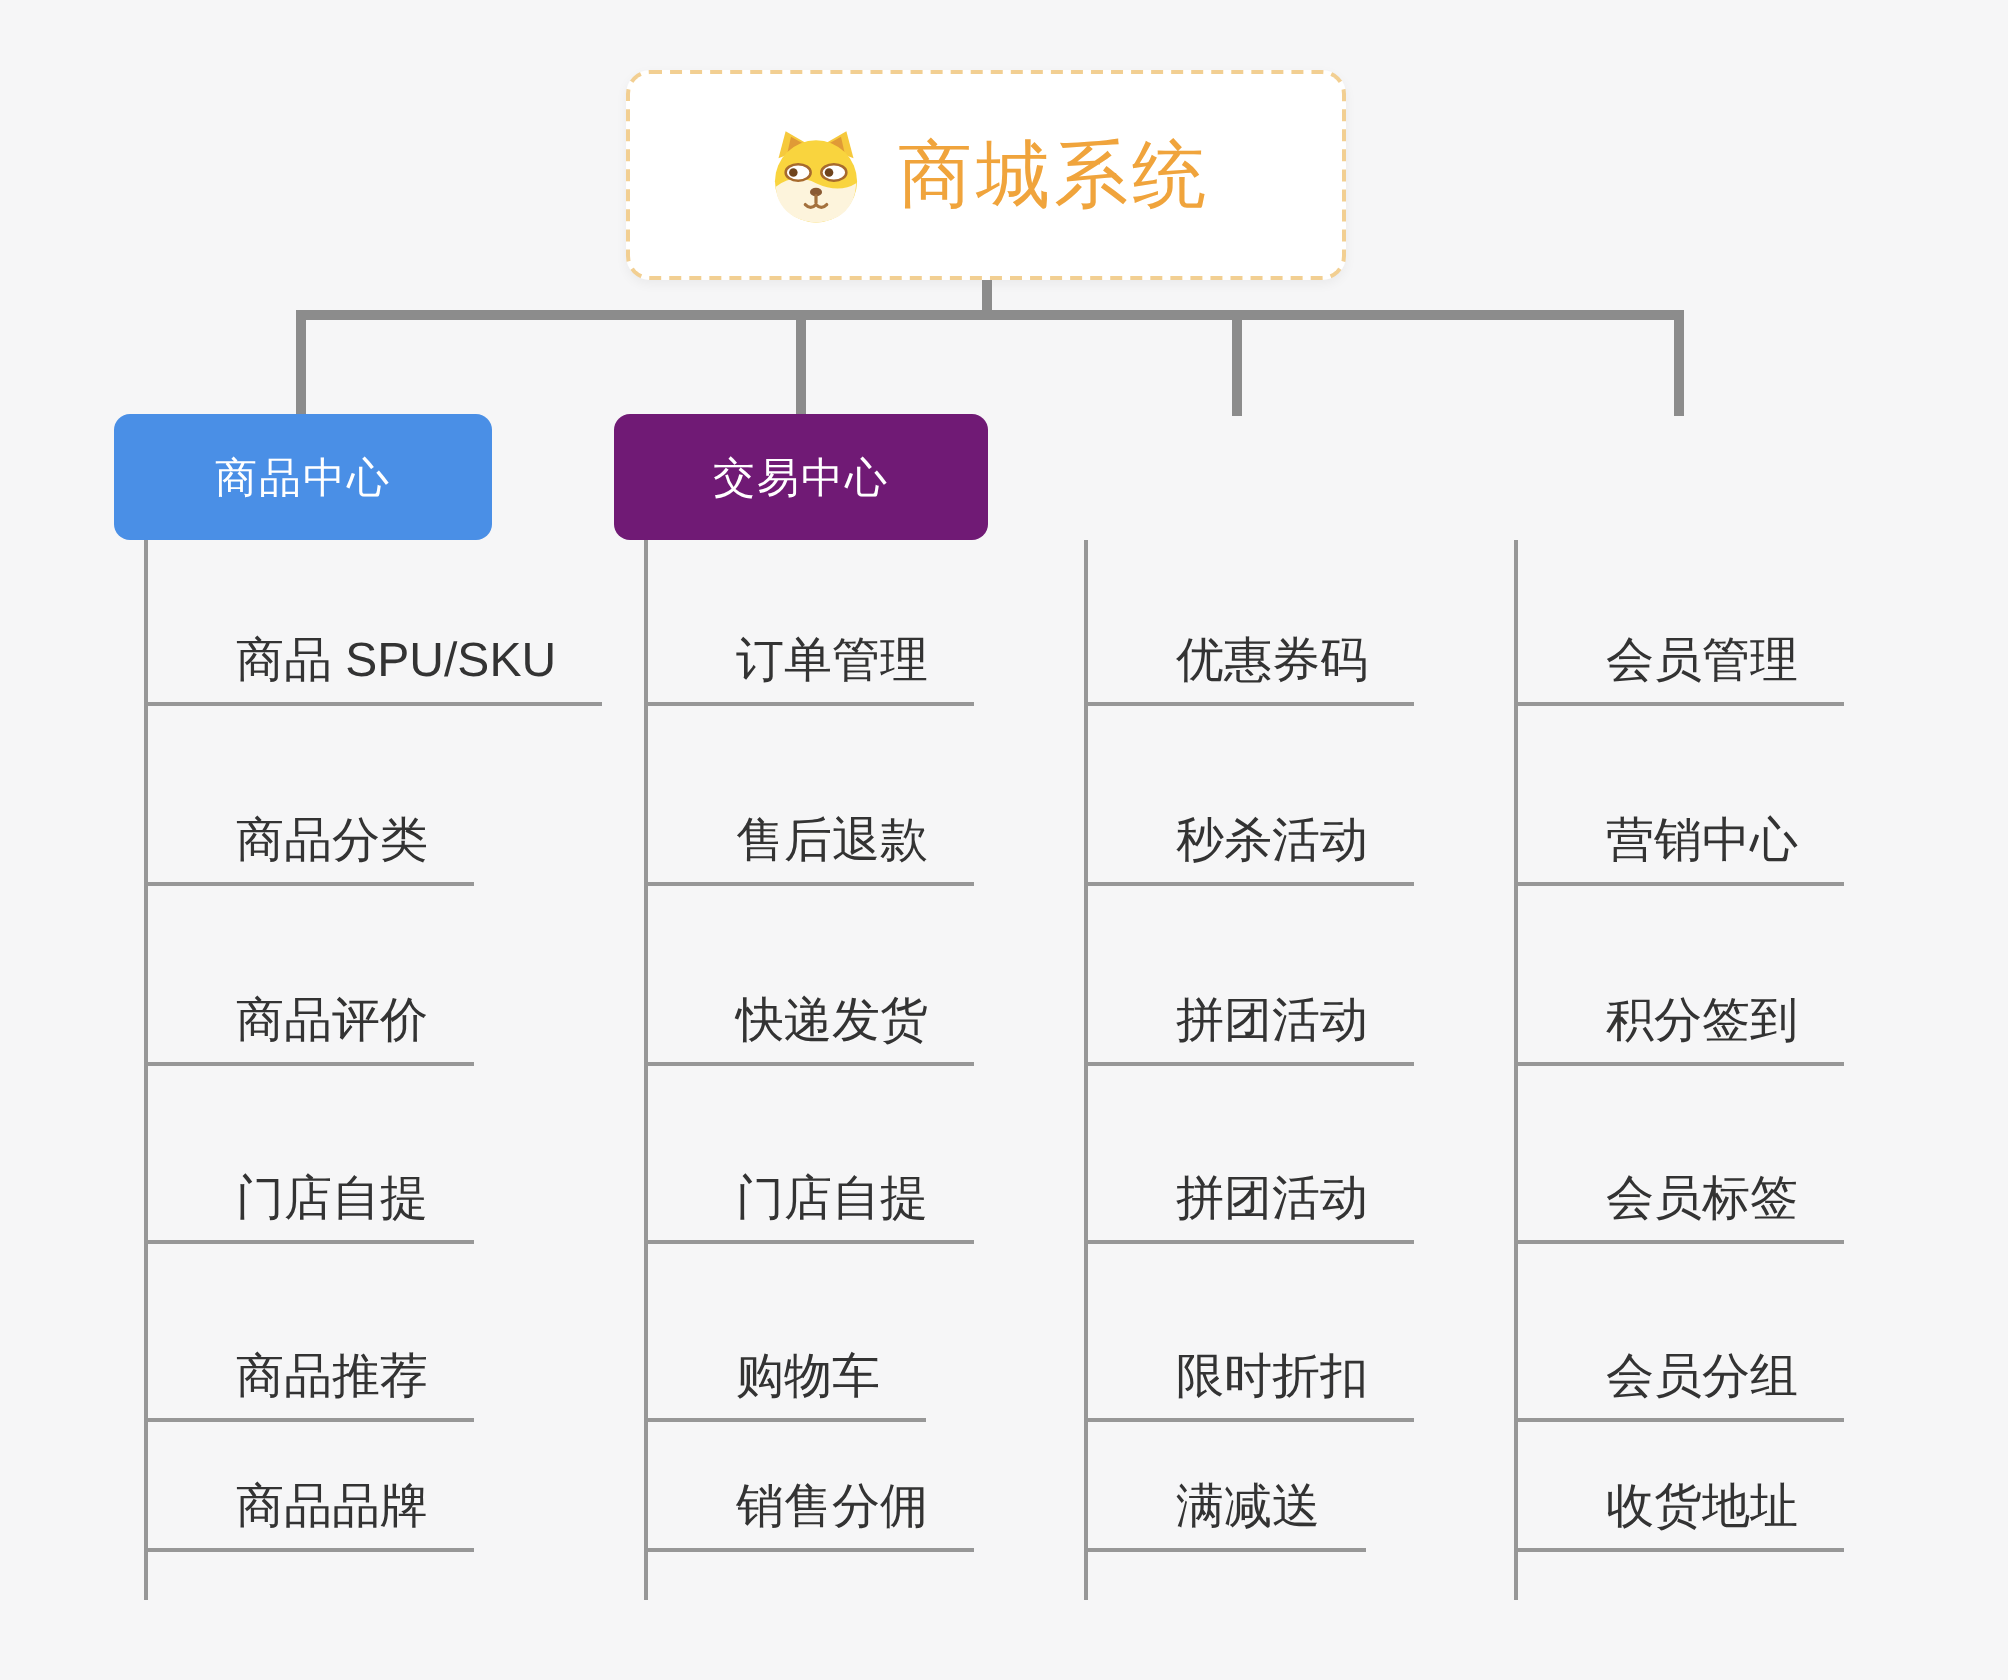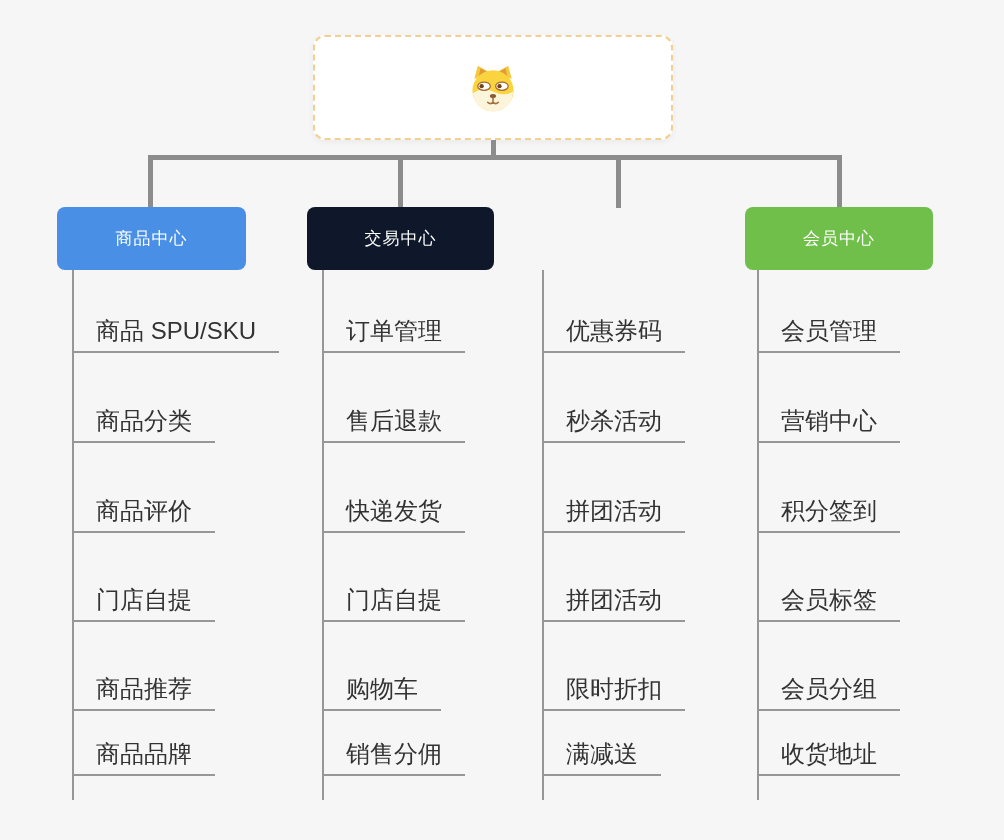--- a/index.html
+++ b/index.html
@@ -35,41 +35,41 @@
   .stem{left:491px;top:140px;width:5px;height:18px;}
   .hbar{left:148px;top:155px;width:694px;height:5px;}
   .drop{top:158px;width:5px;height:50px;}
   .d0{left:148px;} .d1{left:398px;} .d2{left:616px;} .d3{left:837px;}
 
   
   .branch{
     position:absolute;top:207px;height:63px;
     border-radius:8px;
     display:flex;align-items:center;justify-content:center;
-    color:#ffffff;font-size:17px;letter-spacing:1px;
+    color:#ffffff;font-size:21px;letter-spacing:1px;
     white-space:nowrap;
   }
   .b0{left:57px;width:189px;background:#4a8fe6;}
-  .b1{left:307px;width:187px;background:#0f172a;}
+  .b1{left:307px;width:187px;background:#701a75;}
   .b2{left:525px;width:188px;background:#eeab3e;}
   .b3{left:745px;width:188px;background:#6fbf4a;}
 
   
   .col{
     position:absolute;top:270px;height:530px;
     border-left:2px solid #979797;
     box-sizing:content-box;
   }
   .c0{left:72px;} .c1{left:322px;} .c2{left:542px;font-family:Liberation Serif, serif;} .c3{left:757px;}
   .leaf{
     position:absolute;left:-2px;
     white-space:nowrap;
     font-size:24px;color:#333333;
     line-height:32px;
-    padding:0 23px 4px 24px;
+    padding:0 23px 4px 46px;
     border-bottom:2px solid #979797;
   }
   .r0{top:45px;} .r1{top:135px;} .r2{top:225px;}
   .r3{top:314px;} .r4{top:403px;} .r5{top:468px;}
 </style>
 </head>
 <body>
 
 <div class="canvas">
 
@@ -83,32 +83,32 @@
         <circle cx="30" cy="31" r="23" fill="#f9d43e"></circle>
         <path d="M7.5,34 Q18,26 30,32 Q43,38 52.5,32 Q52,45 42,51 Q30,57 18,51 Q8,45 7.5,34 Z" fill="#fdf4dc"></path>
         <ellipse cx="20" cy="26" rx="7" ry="4.6" fill="#ffffff" stroke="#a76a2d" stroke-width="1.4"></ellipse>
         <ellipse cx="40" cy="26" rx="7" ry="4.6" fill="#ffffff" stroke="#a76a2d" stroke-width="1.4"></ellipse>
         <circle cx="17.3" cy="26" r="2.4" fill="#6f441d"></circle>
         <circle cx="37.3" cy="26" r="2.4" fill="#6f441d"></circle>
         <ellipse cx="30" cy="37" rx="3.4" ry="2.4" fill="#8a5a33"></ellipse>
         <path d="M30,39 L30,43 M24,44 Q27,47 30,44 Q33,47 36,44" fill="none" stroke="#a4713d" stroke-width="1.8" stroke-linecap="round"></path>
       </svg>
     </span>
+    <span class="root-title">商城系统</span>
   </div>
 
   <div class="line stem"></div>
   <div class="line hbar"></div>
   <div class="line drop d0"></div>
   <div class="line drop d1"></div>
   <div class="line drop d2"></div>
   <div class="line drop d3"></div>
 
   <div class="branch b0">商品中心</div>
   <div class="branch b1">交易中心</div>
-  <div class="branch b3">会员中心</div>
 
   <div class="col c0">
     <div class="leaf r0">商品 SPU/SKU</div>
     <div class="leaf r1">商品分类</div>
     <div class="leaf r2">商品评价</div>
     <div class="leaf r3">门店自提</div>
     <div class="leaf r4">商品推荐</div>
     <div class="leaf r5">商品品牌</div>
   </div>
 

